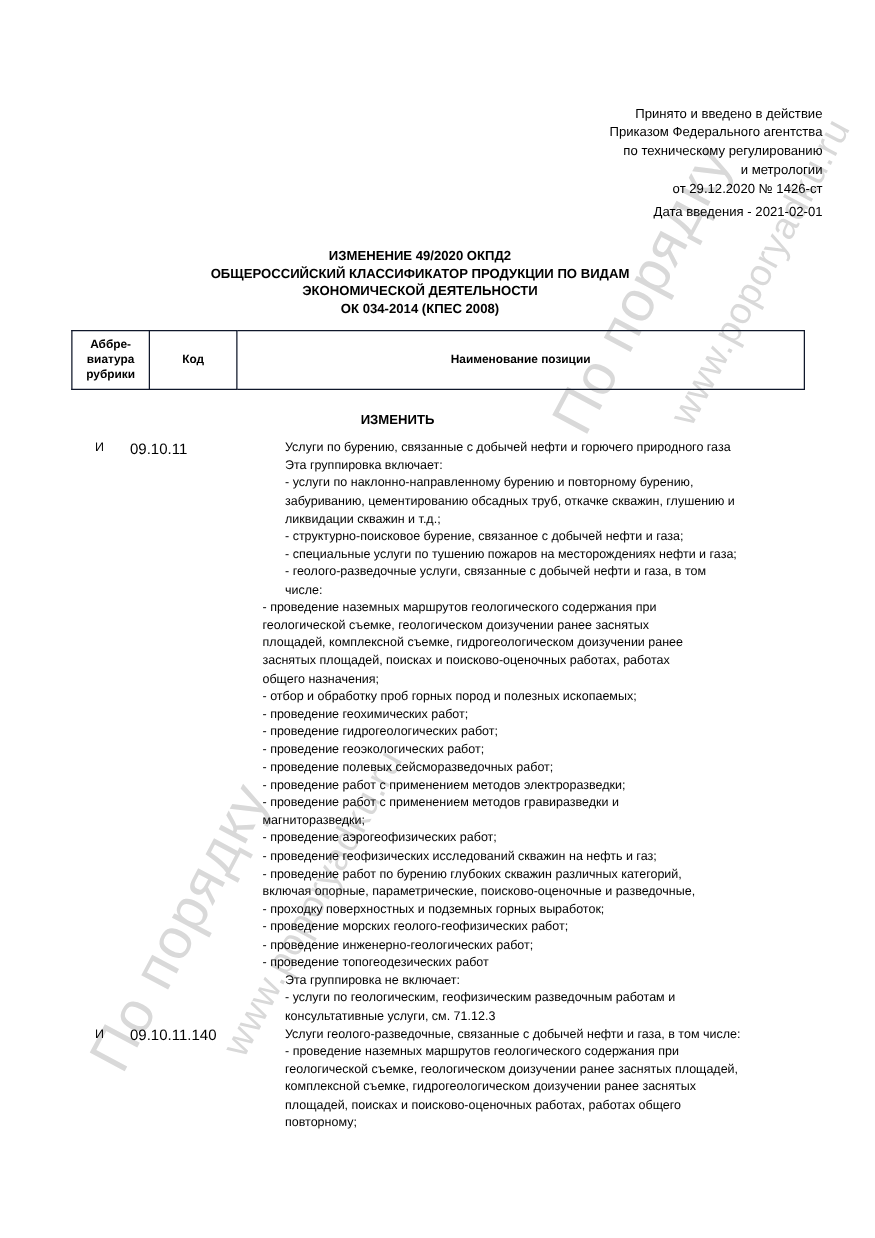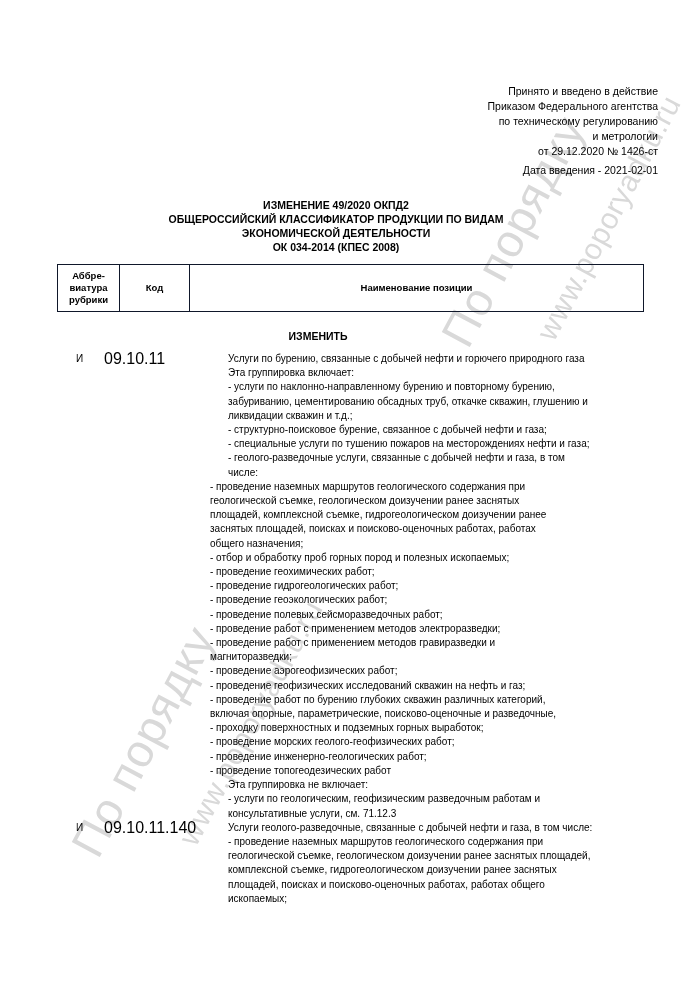--- a/index.html
+++ b/index.html
@@ -156,21 +156,21 @@
     width: 45px;
     flex: 0 0 45px;
     text-align: center;
     font-size: 10px;
     line-height: 14.2px;
   }
   .e-code {
     width: 84px;
     flex: 0 0 84px;
     text-align: left;
-    font-size: 16px;
+    font-size: 12px;
     line-height: 14.2px;
     padding-left: 2px;
   }
   .e-body {
     flex: 1 1 auto;
     font-size: 10px;
     line-height: 14.2px;
   }
   .e-body p {
     margin: 0;
@@ -270,20 +270,20 @@
 
       <div class="entry">
         <div class="e-abbr">И</div>
         <div class="e-code">09.10.11.140</div>
         <div class="e-body">
           <p class="ind1">Услуги геолого-разведочные, связанные с добычей нефти и газа, в том числе:</p>
           <p class="ind1">- проведение наземных маршрутов геологического содержания при</p>
           <p class="ind1">геологической съемке, геологическом доизучении ранее заснятых площадей,</p>
           <p class="ind1">комплексной съемке, гидрогеологическом доизучении ранее заснятых</p>
           <p class="ind1">площадей, поисках и поисково-оценочных работах, работах общего</p>
-          <p class="ind1">ископаемых;</p>
+          <p class="ind1">повторному;</p>
         </div>
       </div>
 
     </div>
 
   </div>
 </div>
 
 </body></html>

